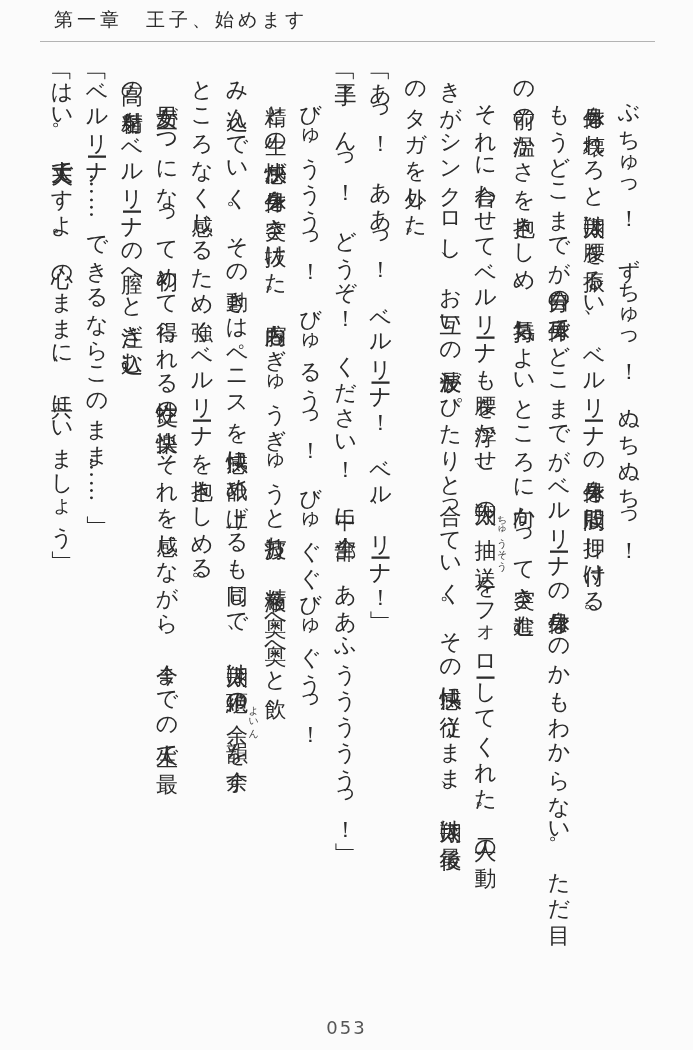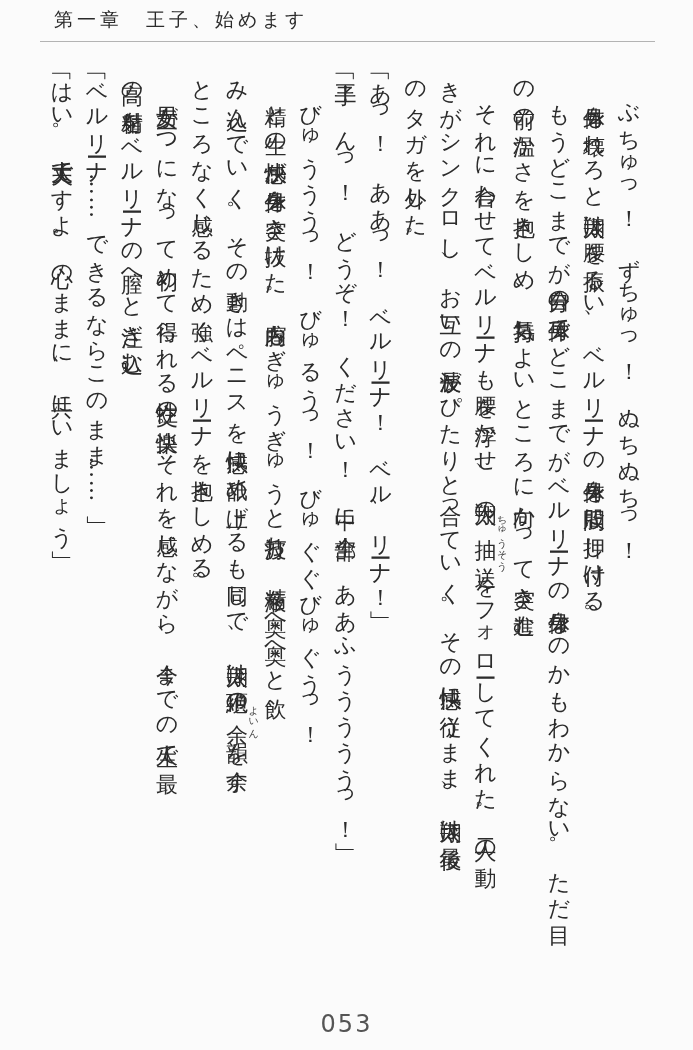--- a/index.html
+++ b/index.html
@@ -52,21 +52,21 @@
     letter-spacing: 0;
     color: #3a3a3a;
   }
   .page-number {
     position: absolute;
     left: 0;
     right: 0;
     bottom: 12px;
     text-align: center;
     font-family: "DejaVu Sans", sans-serif;
-    font-size: 24px;
+    font-size: 18px;
     letter-spacing: 2px;
     color: #555555;
   }
 </style>
 </head>
 <body>
 
 <div class="page">
   <div class="running-head">第一章　王子、始めます</div>
   <div class="header-rule"></div>

